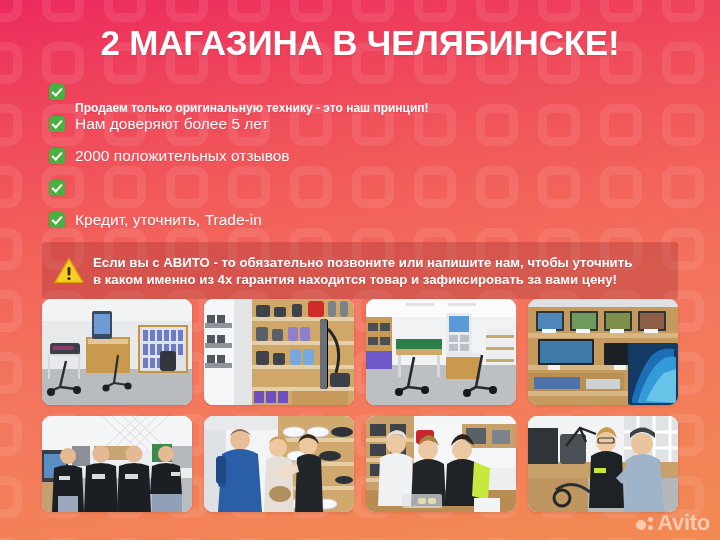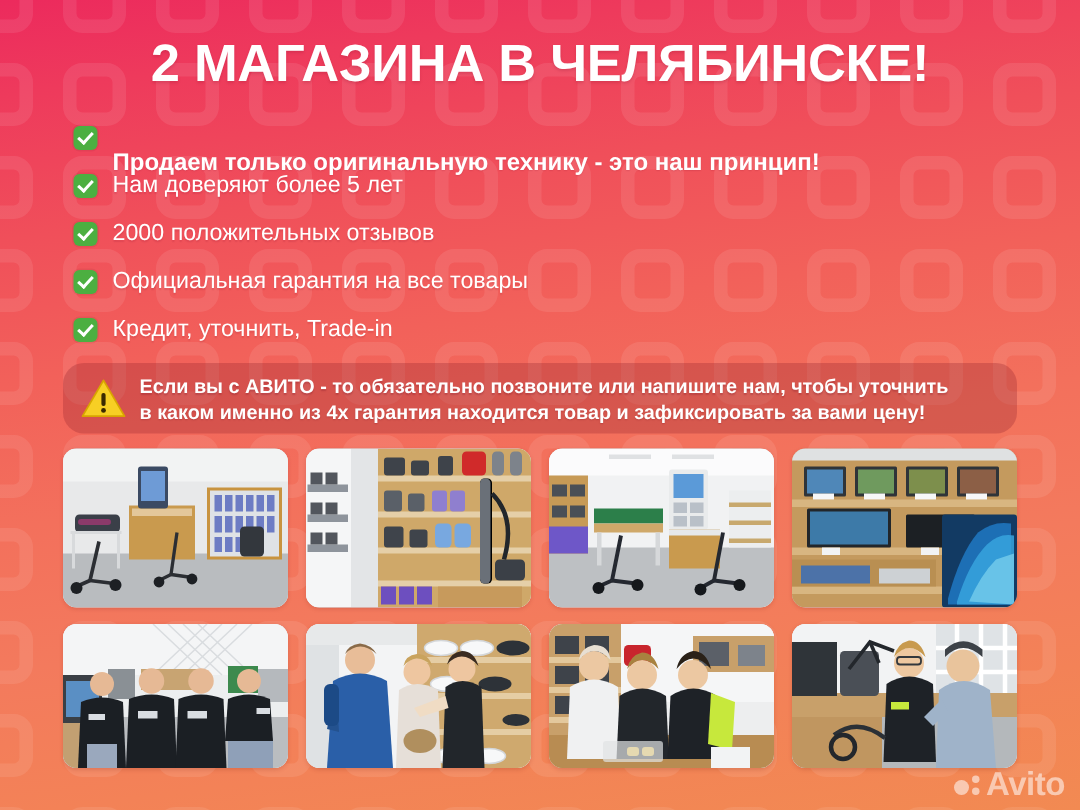--- a/index.html
+++ b/index.html
@@ -94,34 +94,34 @@
   .bullet-text {
     color: #ffffff;
     font-size: 15.5px;
     line-height: 19px;
     font-weight: 400;
     text-shadow: 0 1px 1px rgba(120,10,40,.14);
     white-space: nowrap;
   }
   .bullet.first .bullet-text {
     font-weight: 700;
-    font-size: 16px;
+    font-size: 12px;
     margin-top: 34px;
   }
 
   
   .notice {
     position: absolute;
     left: 42px;
     top: 242px;
     width: 636px;
-    height: 47px;
+    height: 57px;
     box-sizing: border-box;
     background: rgba(150, 35, 45, .30);
-    border-radius: 14px;
+    border-radius: 3px;
     display: flex;
     align-items: center;
     padding: 0 12px 0 12px;
   }
   .warn-icon {
     flex: 0 0 auto;
     width: 30px;
     height: 27px;
     margin-right: 9px;
     position: relative;
@@ -331,21 +331,20 @@
       <span class="bullet-text">Нам доверяют более 5 лет</span>
     </div>
 
     <div class="bullet">
       <span class="chk"></span>
       <span class="bullet-text">2000 положительных отзывов</span>
     </div>
 
     <div class="bullet">
       <span class="chk"></span>
-      <span class="bullet-text">Официальная гарантия на все товары</span>
     </div>
 
     <div class="bullet">
       <span class="chk"></span>
       <span class="bullet-text">Кредит, уточнить, Trade-in</span>
     </div>
 
   </div>
 
   <div class="notice">

